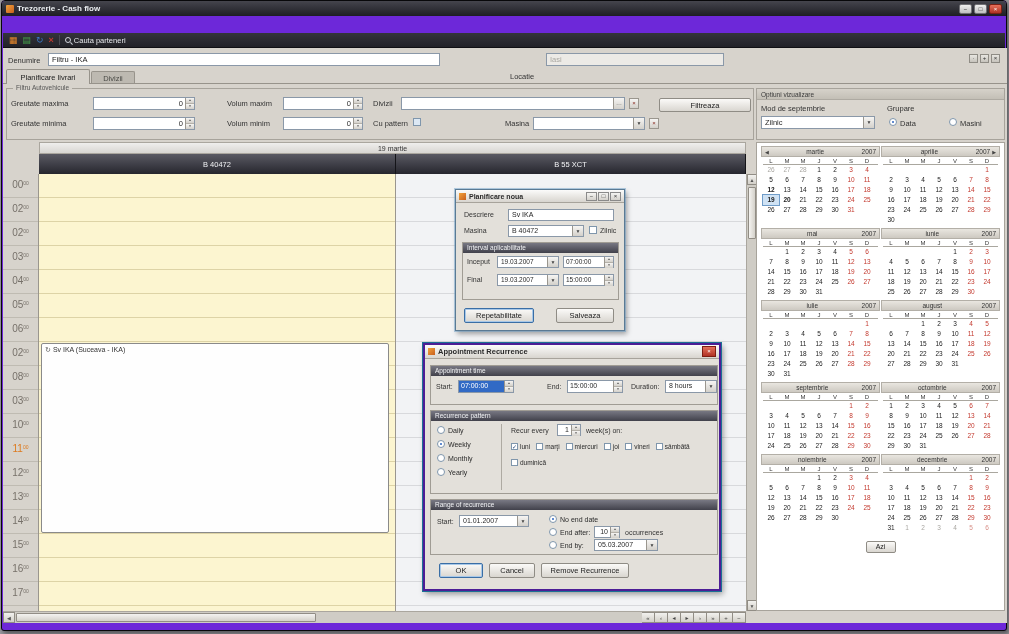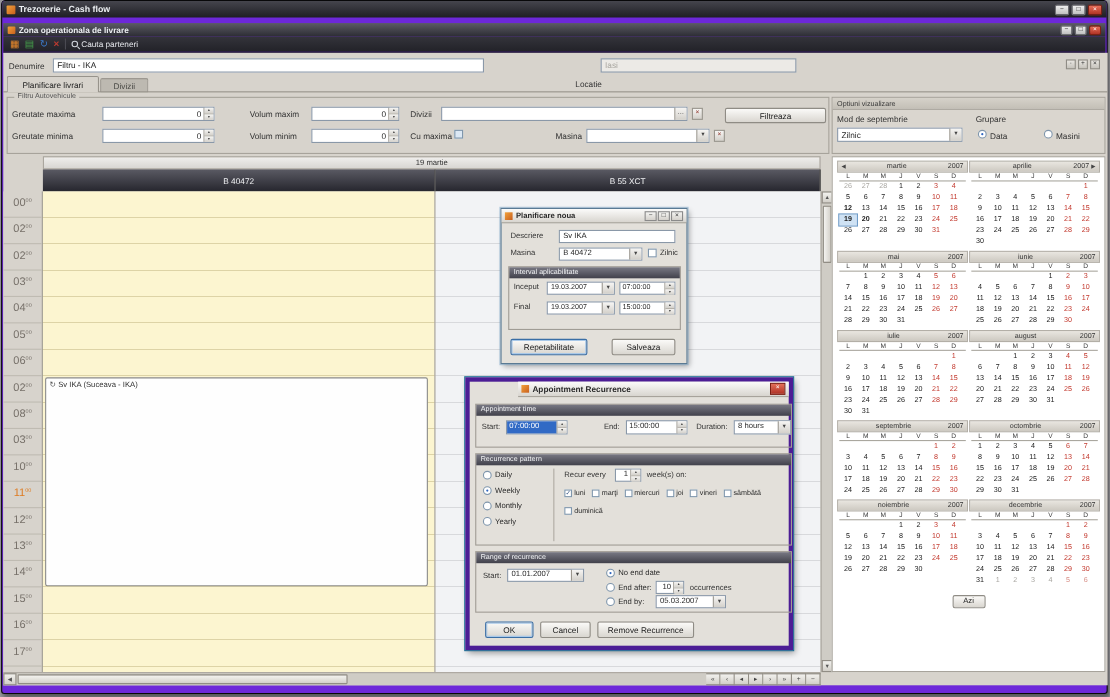--- a/index.html
+++ b/index.html
@@ -117,21 +117,21 @@
   .day.wk { color:#c3392e; }
   .day.muted { color:#a9a7a2; }
   .day.muted.wk { color:#d89088; }
   .day.b { font-weight:bold; }
   .day.sel { background:#cfe2f4; outline:1px solid #6f9cc8; }
   .azibtn { display:block; margin:4px auto 0 auto; width:30px; height:12px; background:linear-gradient(#fbfaf8,#d9d6d0);
             border:1px solid #8f8c85; border-radius:2px; font-size:7px; text-align:center; line-height:10px; color:#222; }
 
   .dlg { position:absolute; background:#e3e0da; z-index:10; }
   #dlg1 { border:1px solid #5a7a94; box-shadow:0 0 0 1px rgba(110,160,200,.5), 2px 3px 5px rgba(0,0,0,.35); }
-  #dlg2 { border:4px solid #4c1d95; box-shadow:0 0 0 1px #1c6f94, 2px 3px 6px rgba(0,0,0,.4);padding-left:44px; }
+  #dlg2 { border:2px solid #4c1d95; box-shadow:0 0 0 1px #1c6f94, 2px 3px 6px rgba(0,0,0,.4); }
   .dtitle { height:13px; background:linear-gradient(#fbfbfa,#d8d5cf); border-bottom:1px solid #a7a39b;
             display:flex; align-items:center; gap:3px; padding:0 3px; font-size:7px; font-weight:bold; color:#2a2a2a; }
   #dlg2 .dtitle { height:14px; font-size:7.5px; }
   .dico { width:7px; height:7px; background:linear-gradient(135deg,#f2a23a,#c85f1e); flex:none; }
   .dbtns { margin-left:auto; display:flex; gap:1px; }
   .dbtn { width:11px; height:9px; border:1px solid #8a8a8a; background:linear-gradient(#f4f4f2,#d4d1cb); font-size:6px; line-height:7px; text-align:center; color:#333; font-weight:normal; }
   .dbtn.red { width:14px; height:11px; background:linear-gradient(#e4705a,#b03225); border-color:#7c1d12; color:#fff; line-height:9px; }
 
   .sect { position:absolute; border:1px solid #a09c94; }
   .shead { height:10px; background:linear-gradient(#787883,#41414b); color:#f3f4f6; font-size:6.5px; line-height:10px; padding:0 4px; }
@@ -152,47 +152,38 @@
   <div class="titlebar main">
     <span class="appicon"></span>
     <span class="ttext">Trezorerie - Cash flow</span>
     <span class="wbtns">
       <span class="wbtn">−</span>
       <span class="wbtn">□</span>
       <span class="wbtn close">×</span>
     </span>
   </div>
 
-  <div class="titlebar child">
-    <span class="appicon"></span>
-    <span class="ttext">Zona operationala de livrare</span>
-    <span class="wbtns">
-      <span class="wbtn">−</span>
-      <span class="wbtn">□</span>
-      <span class="wbtn close">×</span>
-    </span>
-  </div>
 
   <div id="toolbar">
     <span class="tbicon" style="color:#e8882a;">▦</span>
     <span class="tbicon" style="color:#45a04a;">▤</span>
     <span class="tbicon" style="color:#3a78c8;">↻</span>
     <span class="tbicon" style="color:#c03a30;font-weight:bold;">×</span>
     <span class="tbsep"></span>
     <span class="tbsearch">
       <span class="mag"></span>
       <span>Cauta parteneri</span>
     </span>
   </div>
 
   <div id="client">
 
     <span class="lbl" style="left:5px;top:8px;">Denumire</span>
     <div class="tb" style="left:45px;top:5px;width:392px;">Filtru - IKA</div>
-    <span class="lbl" style="left:507px;top:24px;margin-left:13px;">Locatie</span>
+    <span class="lbl" style="left:507px;top:24px;">Locatie</span>
     <div class="tb disabled" style="left:543px;top:5px;width:178px;">Iasi</div>
     <div style="position:absolute;left:966px;top:6px;display:flex;gap:2px;">
       <span class="mini">·</span>
       <span class="mini">+</span>
       <span class="mini">×</span>
     </div>
 
     <div class="tab active" style="left:3px;width:84px;text-align:center;">Planificare livrari</div>
     <div class="tab inactive" style="left:88px;width:44px;">Divizii</div>
     <div class="tabline"></div>
@@ -232,21 +223,21 @@
           </span>
       </div>
       <span class="lbl" style="left:220px;top:30px;">Volum minim</span>
       <div class="spin" style="left:276px;top:28px;width:80px;">
         <span class="v num">0</span>
         <span class="ud">
             <span>▲</span>
             <span>▼</span>
           </span>
       </div>
-      <span class="lbl" style="left:366px;top:30px;">Cu maxima</span>
+      <span class="lbl" style="left:366px;top:30px;">Cu pattern</span>
       <span class="chk tint" style="left:406px;top:29px;"></span>
       <span class="lbl" style="left:498px;top:30px;">Masina</span>
       <div class="combo" style="left:526px;top:28px;width:112px;">
         <span class="cv"></span>
         <span class="ca">▼</span>
       </div>
       <span class="xbtn" style="left:642px;top:29px;">×</span>
     </div>
 
     <div id="optpanel" style="left:753px;top:40px;width:249px;height:52px;">

